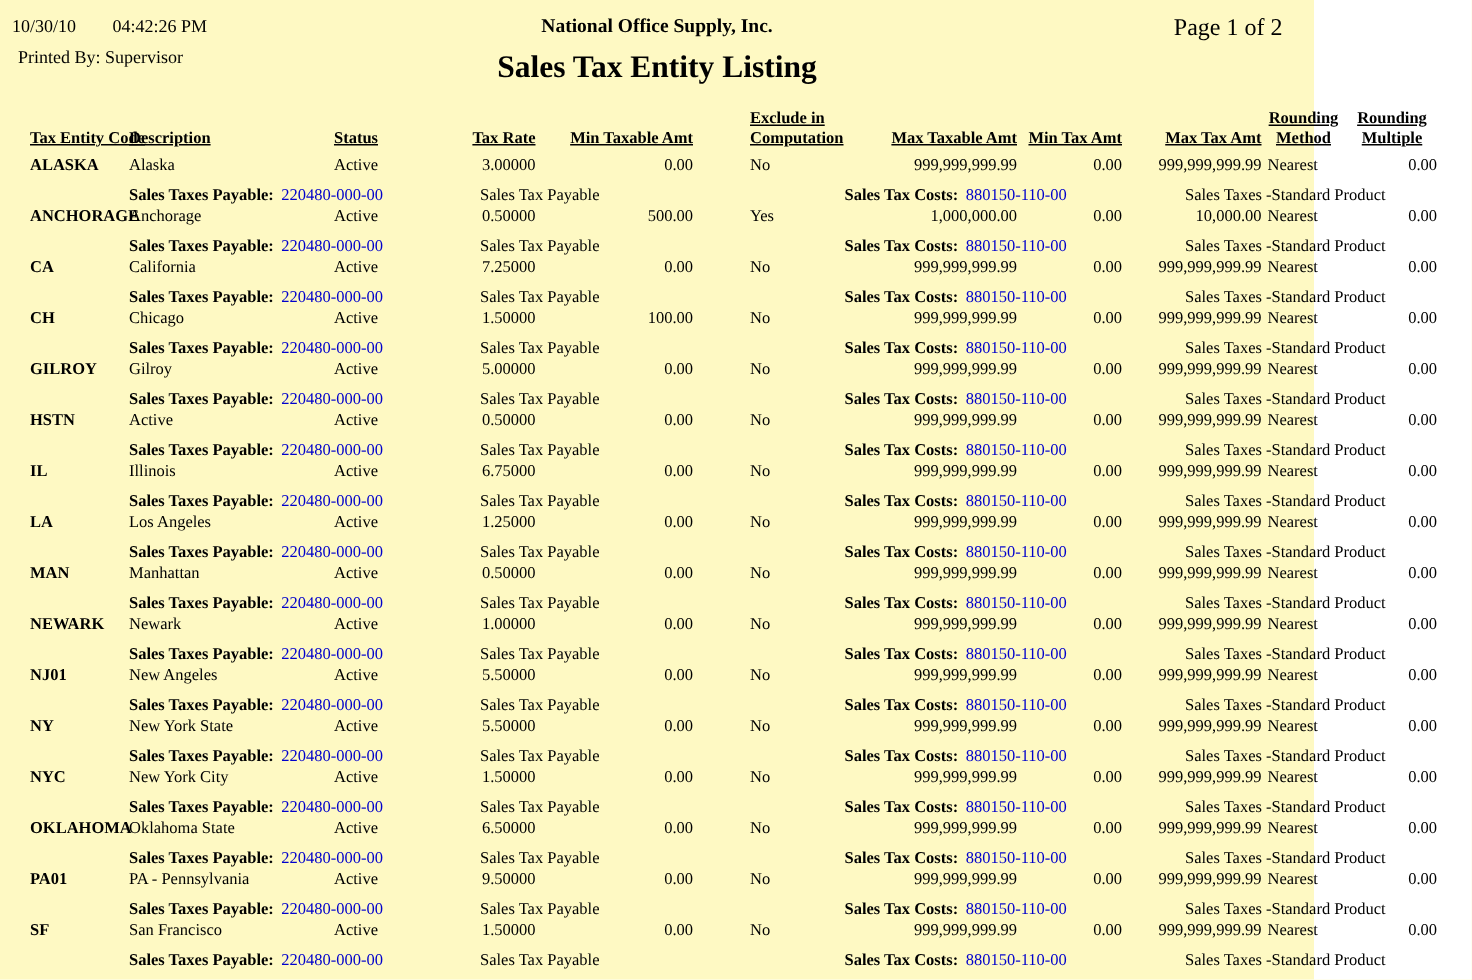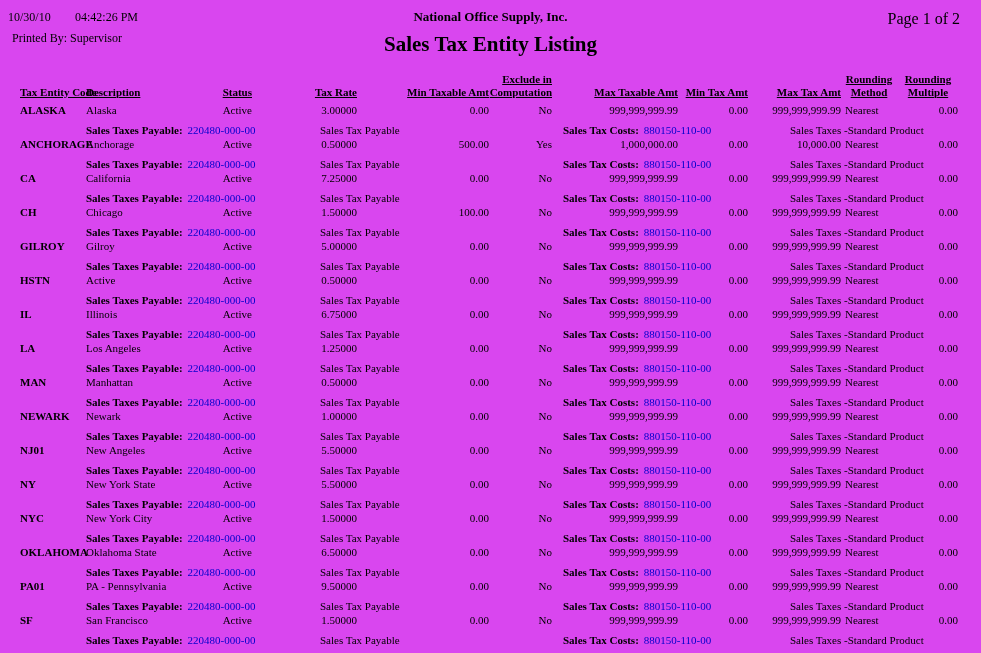--- a/index.html
+++ b/index.html
@@ -2,21 +2,21 @@
 <html><head>
 <meta charset="utf-8">
 <style>
   * { margin:0; padding:0; box-sizing:border-box; }
   html,body { background:#ffffff; }
   body {
     width:981px; height:653px; overflow:hidden;
     font-family:"Liberation Serif", serif; color:#000;
     --link-color:#0000cc;
   }
-  .report { position:relative; width:981px; height:653px; background:#d946ef; }
+  .report { position:relative; width:876px; height:653px; background:#fef9c3; }
 
   
   .ph { position:absolute; white-space:nowrap; }
   .ph-date   { left:8px;  top:10px; font-size:12px; }
   .ph-time   { left:75px; top:10px; font-size:12px; }
   .ph-printed{ left:12px;  top:31px; font-size:12px; }
   .ph-company{ left:0; right:0; top:9px;  text-align:center; font-size:13px; font-weight:bold; }
   .ph-title  { left:0; right:0; top:32px; text-align:center; font-size:21px; font-weight:bold; }
   .ph-page   { right:21px; top:10px; font-size:16px; }
 
@@ -24,22 +24,22 @@
   .col-headers { position:absolute; top:68px; left:0; right:0; height:32px; font-weight:bold; font-size:11px; }
   .ch { position:absolute; bottom:1px; line-height:13px; white-space:nowrap; }
   .ch u, .ch .ln { text-decoration:underline; }
   .ch .ln { display:block; }
 
   
   .col-code      { left:5px;   width:80px;  text-align:left;margin-left:15px; }
   .col-desc      { left:86px;  width:140px; text-align:left; }
   .col-status    { left:180px; width:72px;  text-align:right; }
   .col-rate      { left:285px; width:72px;  text-align:right; }
-  .col-mintaxable{ left:401px; width:88px;  text-align:right; }
-  .col-exclude   { left:480px; width:72px;  text-align:right; }
+  .col-mintaxable{ left:374px; width:88px;  text-align:right; }
+  .col-exclude   { left:500px; width:72px;  text-align:left; }
   .col-maxtaxable{ left:592px; width:86px;  text-align:right; }
   .col-mintax    { left:680px; width:68px;  text-align:right; }
   .col-maxtax    { left:756px; width:85px;  text-align:right; }
   .col-rmethod   { left:845px; width:55px;  text-align:left; }
   .col-rmethod-h { left:843px; width:52px;  text-align:center; }
   .col-rmultiple { left:902px; width:56px;  text-align:right; }
   .col-rmultiple-h{ left:900px; width:56px; text-align:center; }
 
   
   #rows { position:absolute; top:103px; left:0; right:0; }

